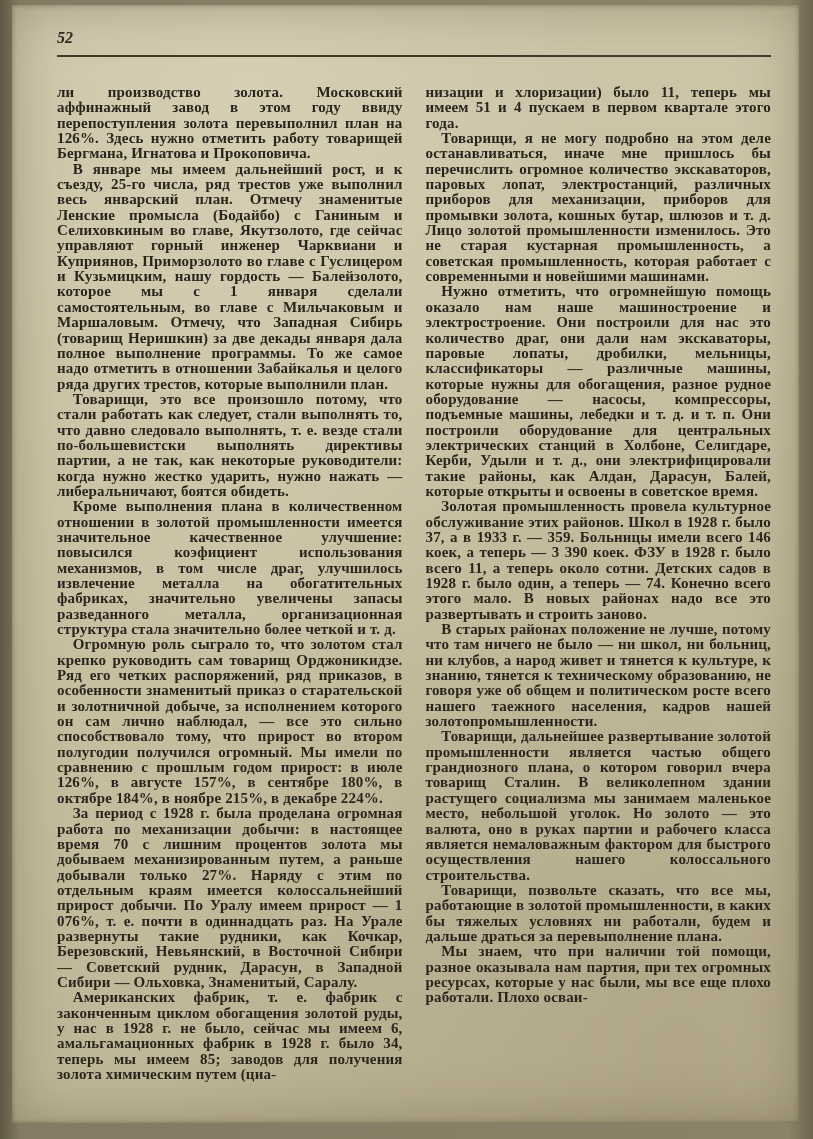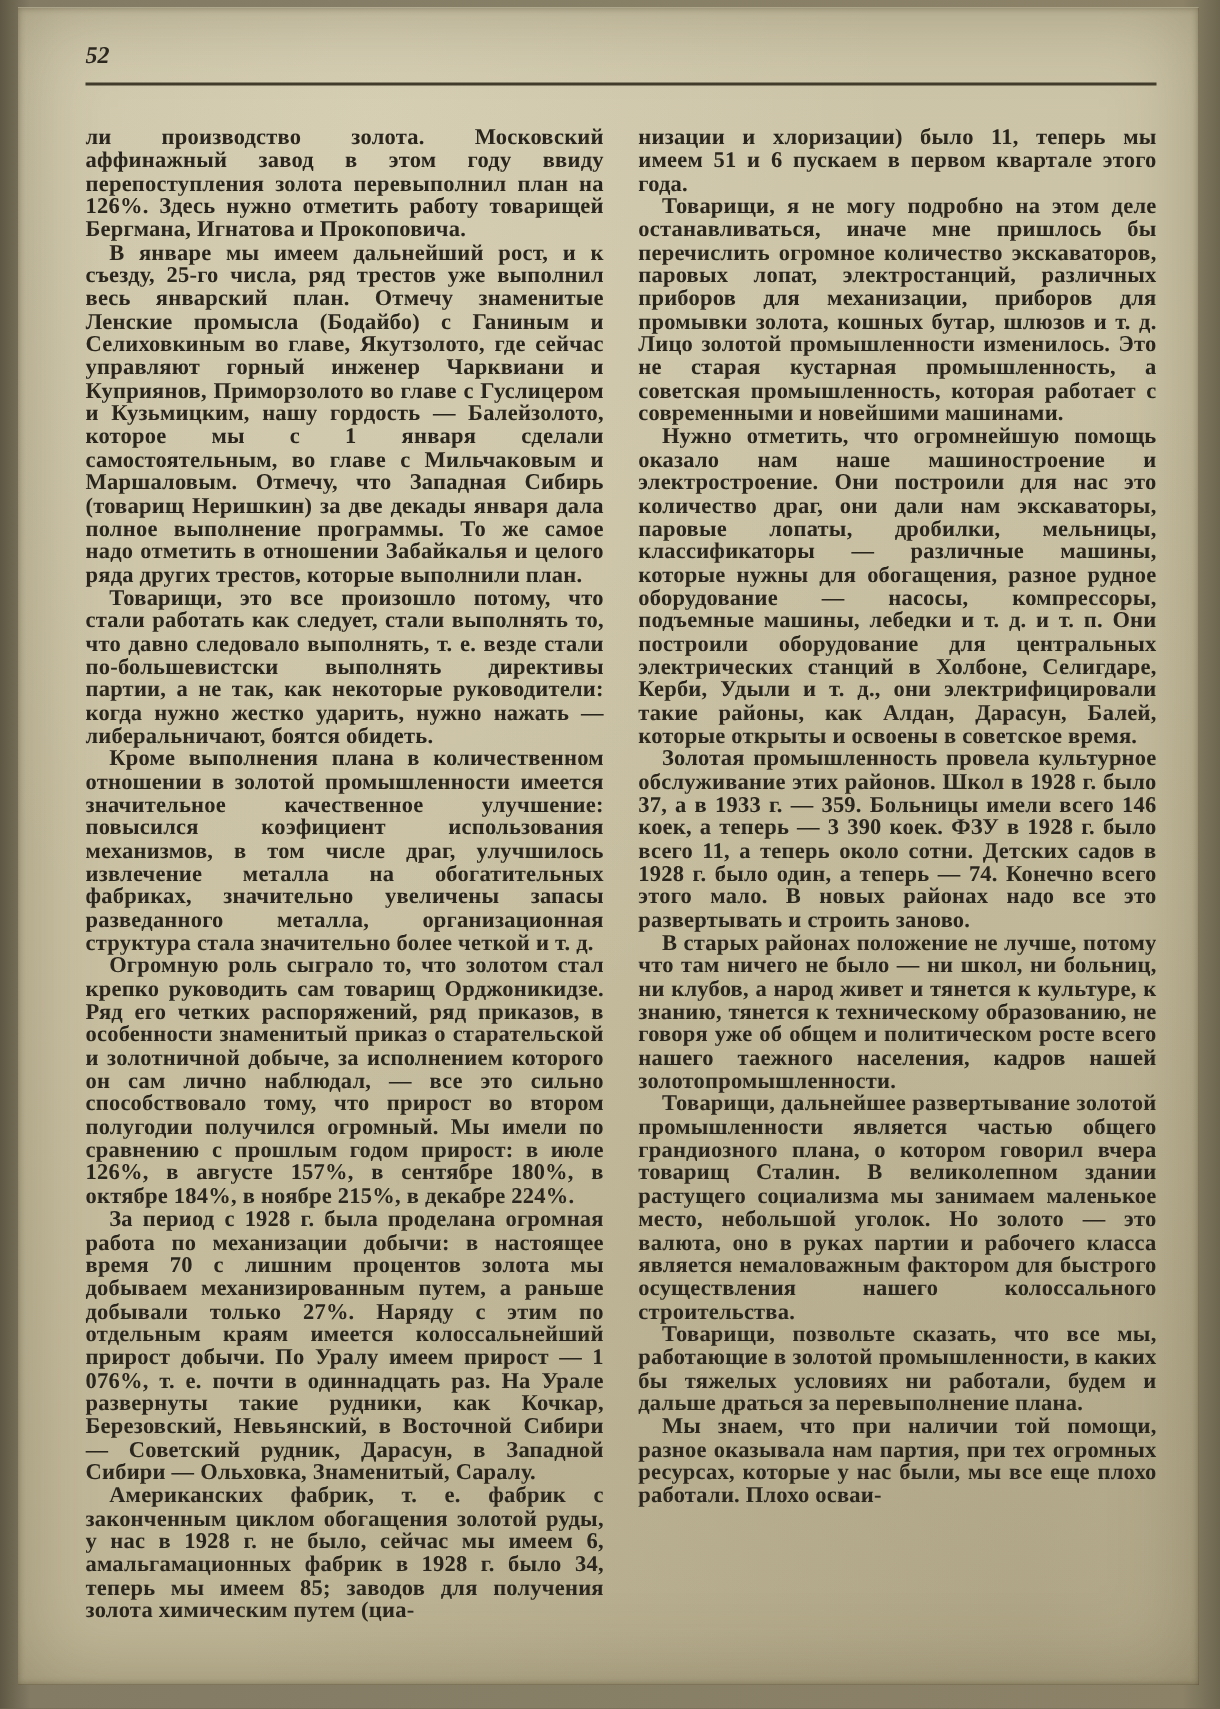--- a/index.html
+++ b/index.html
@@ -58,21 +58,21 @@
       <div class="col" lang="ru">
           <p>ли производство золота. Московский аффинажный завод в этом году ввиду перепоступления золота перевыполнил план на 126%. Здесь нужно отметить работу товарищей Бергмана, Игнатова и Прокоповича.</p>
           <p>В январе мы имеем дальнейший рост, и к съезду, 25-го числа, ряд трестов уже выполнил весь январский план. Отмечу знаменитые Ленские промысла (Бодайбо) с Ганиным и Селиховкиным во главе, Якутзолото, где сейчас управляют горный инженер Чарквиани и Куприянов, Приморзолото во главе с Гуслицером и Кузьмицким, нашу гордость — Балейзолото, которое мы с 1 января сделали самостоятельным, во главе с Мильчаковым и Маршаловым. Отмечу, что Западная Сибирь (товарищ Неришкин) за две декады января дала полное выполнение программы. То же самое надо отметить в отношении Забайкалья и целого ряда других трестов, которые выполнили план.</p>
           <p>Товарищи, это все произошло потому, что стали работать как следует, стали выполнять то, что давно следовало выполнять, т. е. везде стали по-большевистски выполнять директивы партии, а не так, как некоторые руководители: когда нужно жестко ударить, нужно нажать — либеральничают, боятся обидеть.</p>
           <p>Кроме выполнения плана в количественном отношении в золотой промышленности имеется значительное качественное улучшение: повысился коэфициент использования механизмов, в том числе драг, улучшилось извлечение металла на обогатительных фабриках, значительно увеличены запасы разведанного металла, организационная структура стала значительно более четкой и т. д.</p>
           <p>Огромную роль сыграло то, что золотом стал крепко руководить сам товарищ Орджоникидзе. Ряд его четких распоряжений, ряд приказов, в особенности знаменитый приказ о старательской и золотничной добыче, за исполнением которого он сам лично наблюдал, — все это сильно способствовало тому, что прирост во втором полугодии получился огромный. Мы имели по сравнению с прошлым годом прирост: в июле 126%, в августе 157%, в сентябре 180%, в октябре 184%, в ноябре 215%, в декабре 224%.</p>
           <p>За период с 1928 г. была проделана огромная работа по механизации добычи: в настоящее время 70 с лишним процентов золота мы добываем механизированным путем, а раньше добывали только 27%. Наряду с этим по отдельным краям имеется колоссальнейший прирост добычи. По Уралу имеем прирост — 1 076%, т. е. почти в одиннадцать раз. На Урале развернуты такие рудники, как Кочкар, Березовский, Невьянский, в Восточной Сибири — Советский рудник, Дарасун, в Западной Сибири — Ольховка, Знаменитый, Саралу.</p>
           <p>Американских фабрик, т. е. фабрик с законченным циклом обогащения золотой руды, у нас в 1928 г. не было, сейчас мы имеем 6, амальгамационных фабрик в 1928 г. было 34, теперь мы имеем 85; заводов для получения золота химическим путем (циа-</p>
         </div>
       <div class="col" lang="ru">
-          <p>низации и хлоризации) было 11, теперь мы имеем 51 и 6 пускаем в первом квартале этого года.</p>
+          <p>низации и хлоризации) было 11, теперь мы имеем 51 и 4 пускаем в первом квартале этого года.</p>
           <p>Товарищи, я не могу подробно на этом деле останавливаться, иначе мне пришлось бы перечислить огромное количество экскаваторов, паровых лопат, электростанций, различных приборов для механизации, приборов для промывки золота, кошных бутар, шлюзов и т. д. Лицо золотой промышленности изменилось. Это не старая кустарная промышленность, а советская промышленность, которая работает с современными и новейшими машинами.</p>
           <p>Нужно отметить, что огромнейшую помощь оказало нам наше машиностроение и электростроение. Они построили для нас это количество драг, они дали нам экскаваторы, паровые лопаты, дробилки, мельницы, классификаторы — различные машины, которые нужны для обогащения, разное рудное оборудование — насосы, компрессоры, подъемные машины, лебедки и т. д. и т. п. Они построили оборудование для центральных электрических станций в Холбоне, Селигдаре, Керби, Удыли и т. д., они электрифицировали такие районы, как Алдан, Дарасун, Балей, которые открыты и освоены в советское время.</p>
           <p>Золотая промышленность провела культурное обслуживание этих районов. Школ в 1928 г. было 37, а в 1933 г. — 359. Больницы имели всего 146 коек, а теперь — 3 390 коек. ФЗУ в 1928 г. было всего 11, а теперь около сотни. Детских садов в 1928 г. было один, а теперь — 74. Конечно всего этого мало. В новых районах надо все это развертывать и строить заново.</p>
           <p>В старых районах положение не лучше, потому что там ничего не было — ни школ, ни больниц, ни клубов, а народ живет и тянется к культуре, к знанию, тянется к техническому образованию, не говоря уже об общем и политическом росте всего нашего таежного населения, кадров нашей золотопромышленности.</p>
           <p>Товарищи, дальнейшее развертывание золотой промышленности является частью общего грандиозного плана, о котором говорил вчера товарищ Сталин. В великолепном здании растущего социализма мы занимаем маленькое место, небольшой уголок. Но золото — это валюта, оно в руках партии и рабочего класса является немаловажным фактором для быстрого осуществления нашего колоссального строительства.</p>
           <p>Товарищи, позвольте сказать, что все мы, работающие в золотой промышленности, в каких бы тяжелых условиях ни работали, будем и дальше драться за перевыполнение плана.</p>
           <p>Мы знаем, что при наличии той помощи, разное оказывала нам партия, при тех огромных ресурсах, которые у нас были, мы все еще плохо работали. Плохо осваи-</p>
         </div>
     </div>
 

